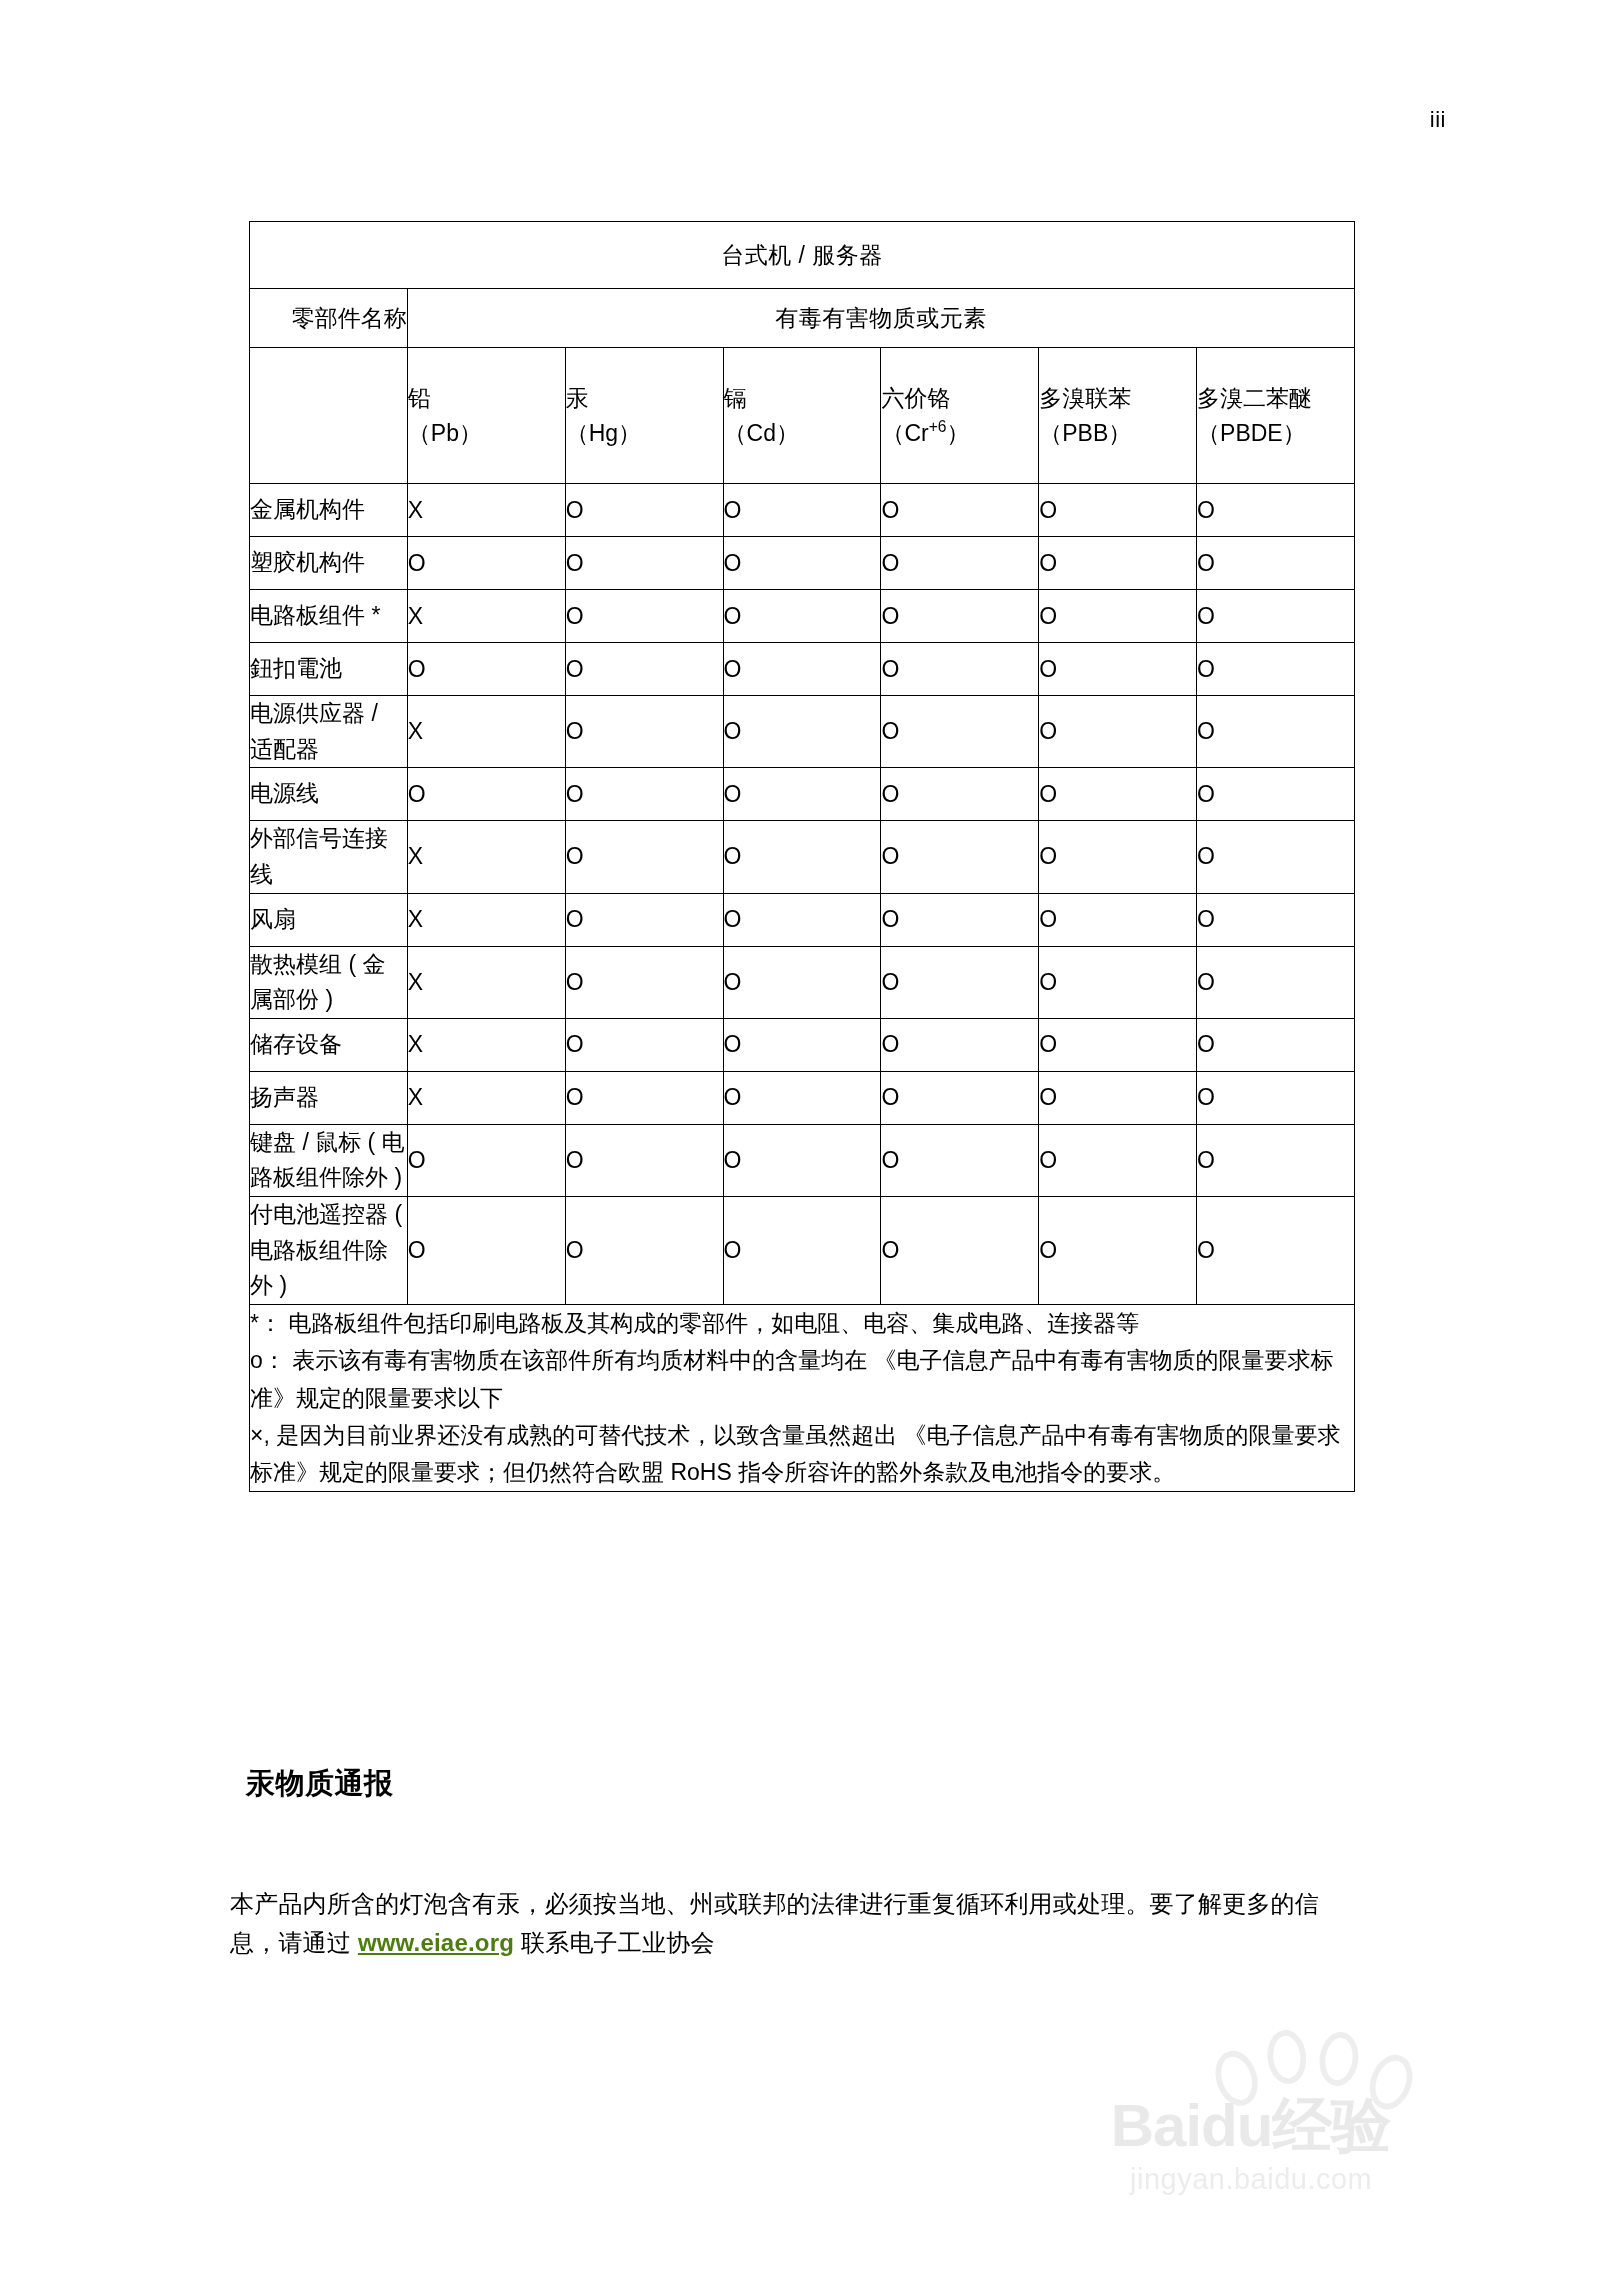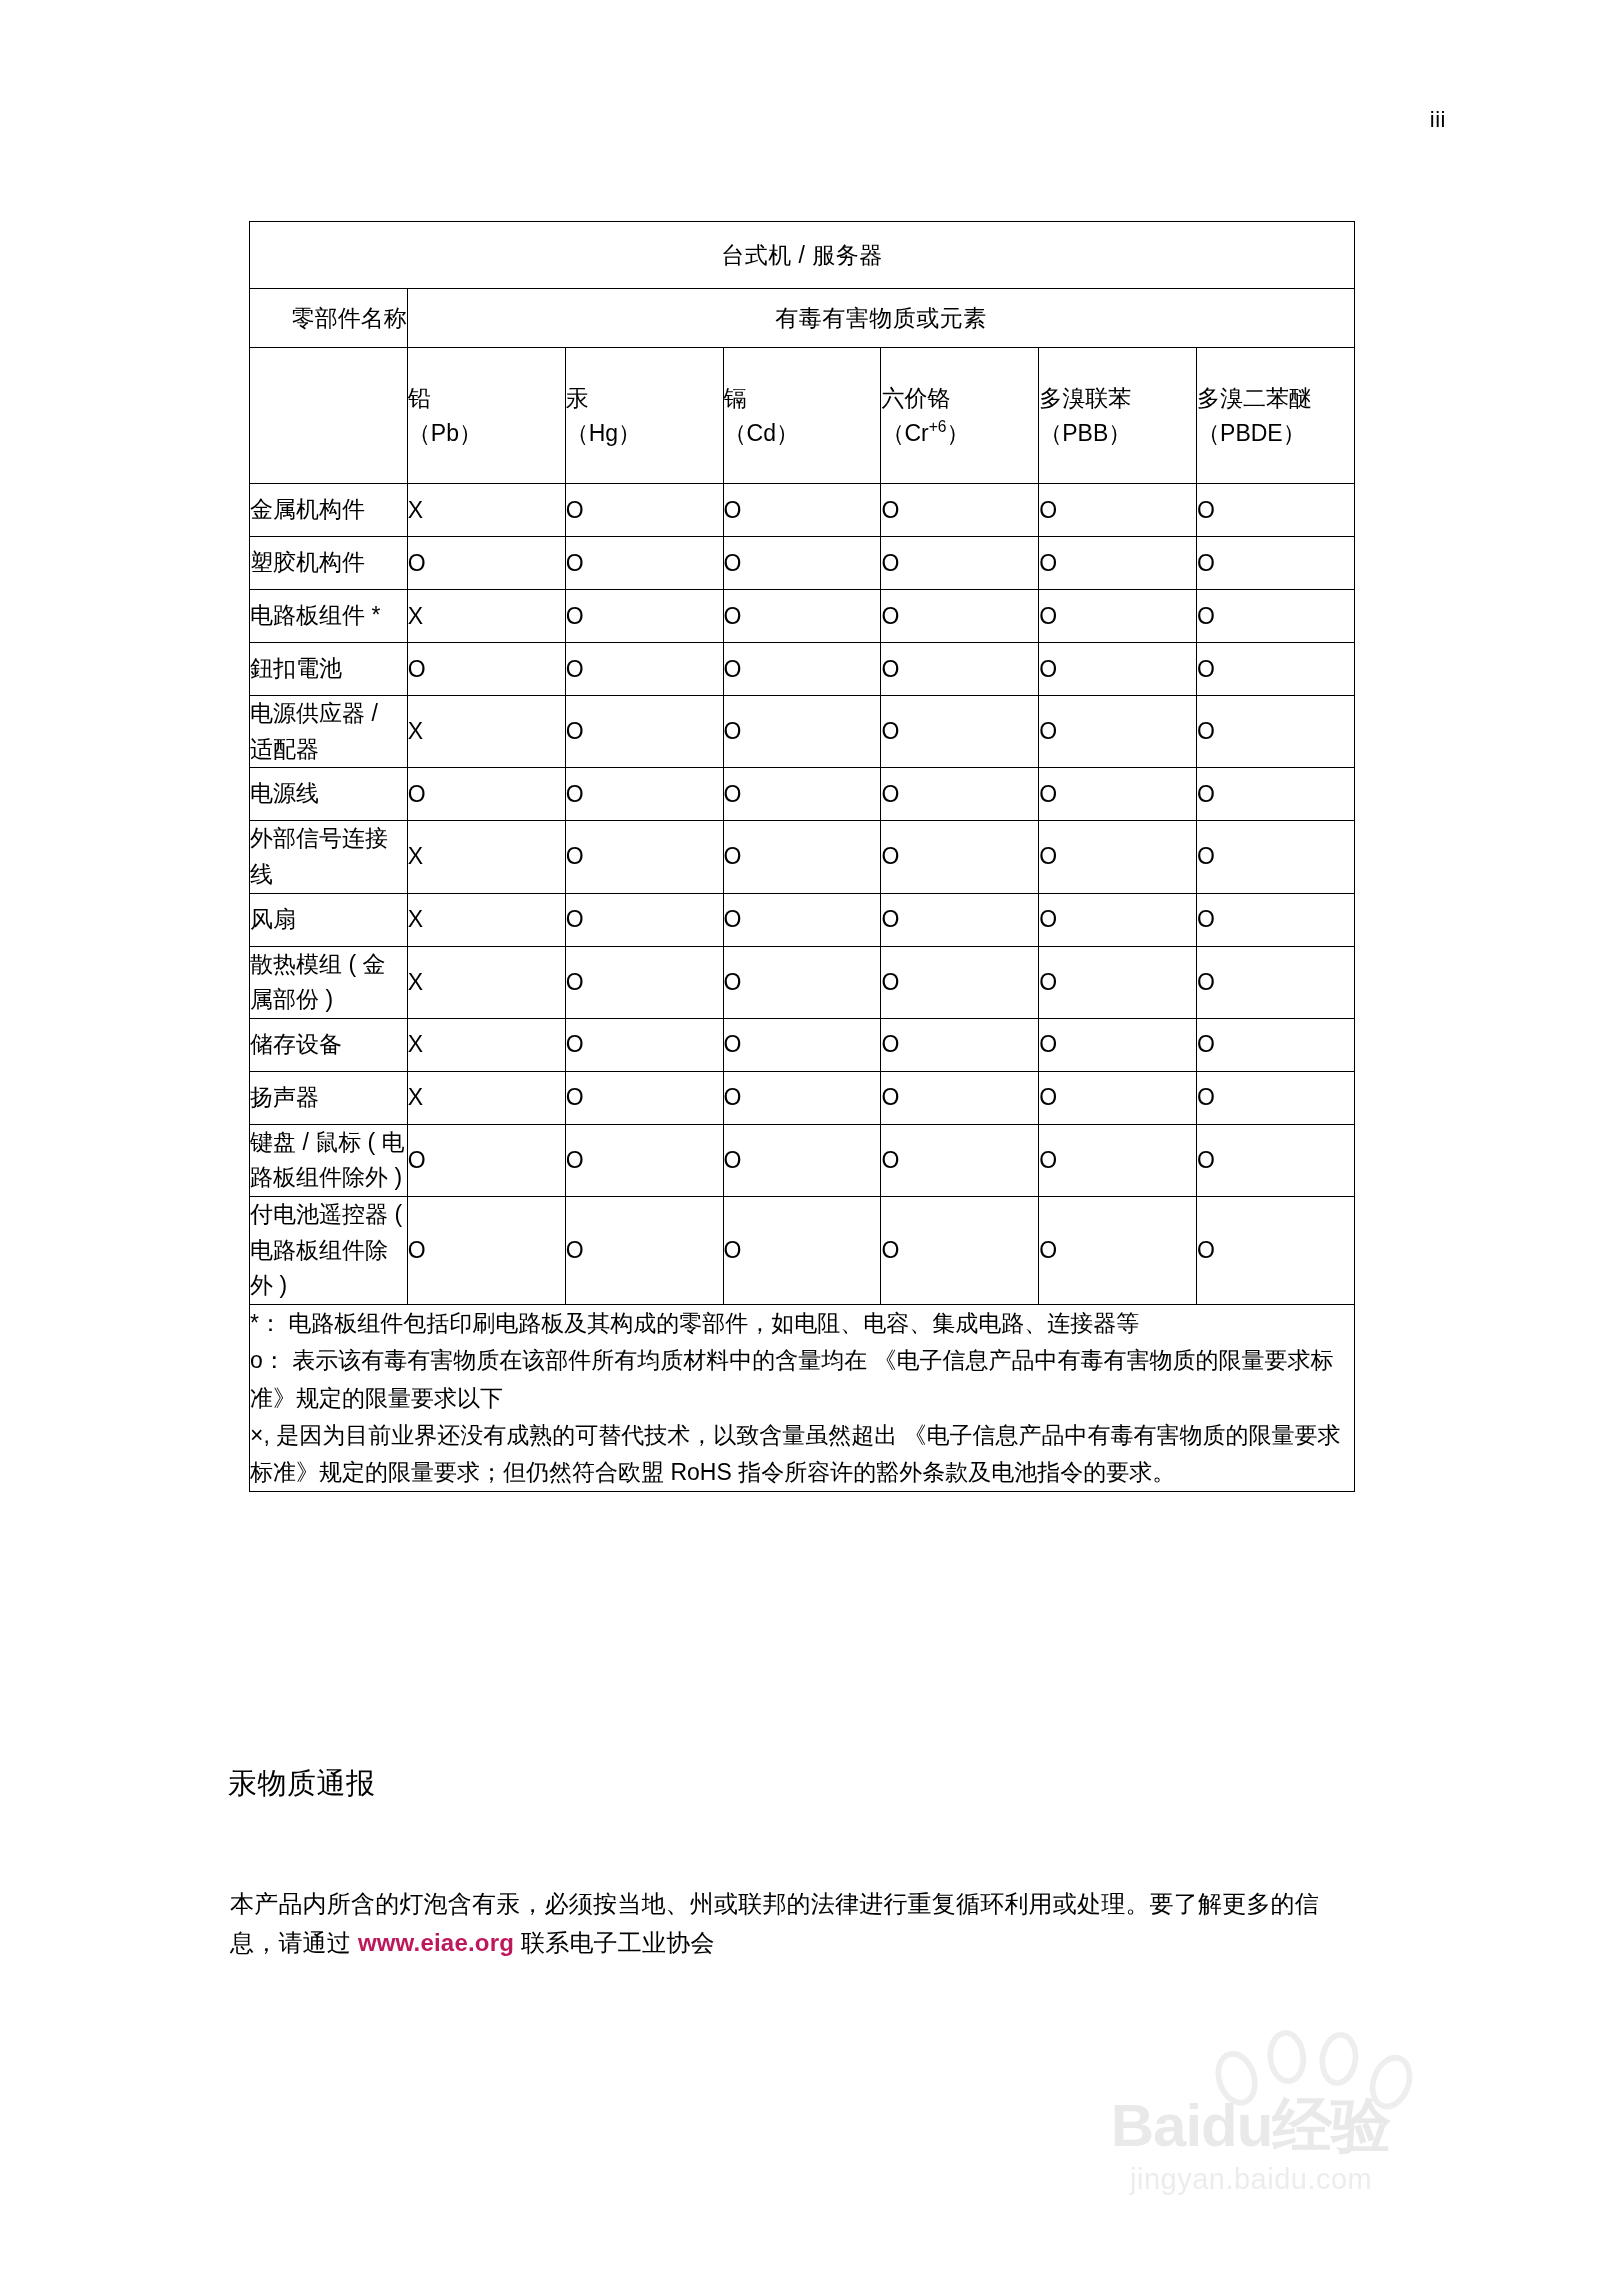--- a/index.html
+++ b/index.html
@@ -109,44 +109,46 @@
     line-height: 1.62;
     text-align: left;
   }
   .notes-cell p {
     margin: 0;
   }
 
   
   .section-heading {
     position: absolute;
-    left: 228px;
+    left: 246px;
     top: 1744px;
     font-size: 29px;
     letter-spacing: 0.5px;
+    font-weight: bold;
   }
   .para-1 {
     position: absolute;
     left: 230px;
     top: 1802px;
     font-size: 24px;
     letter-spacing: 0.2px;
   }
   .para-2 {
     position: absolute;
     left: 230px;
     top: 1865px;
     width: 1128px;
     font-size: 24px;
     line-height: 1.62;
     letter-spacing: 0.2px;
   }
   .para-2 .link {
     font-weight: bold;
-    color: #be185d;
+    text-decoration: underline;
+    color: #4d7c0f;
   }
 
   
   .watermark {
     position: absolute;
     left: 1101px;
     top: 2008px;
     width: 406px;
     height: 222px;
     pointer-events: none;

